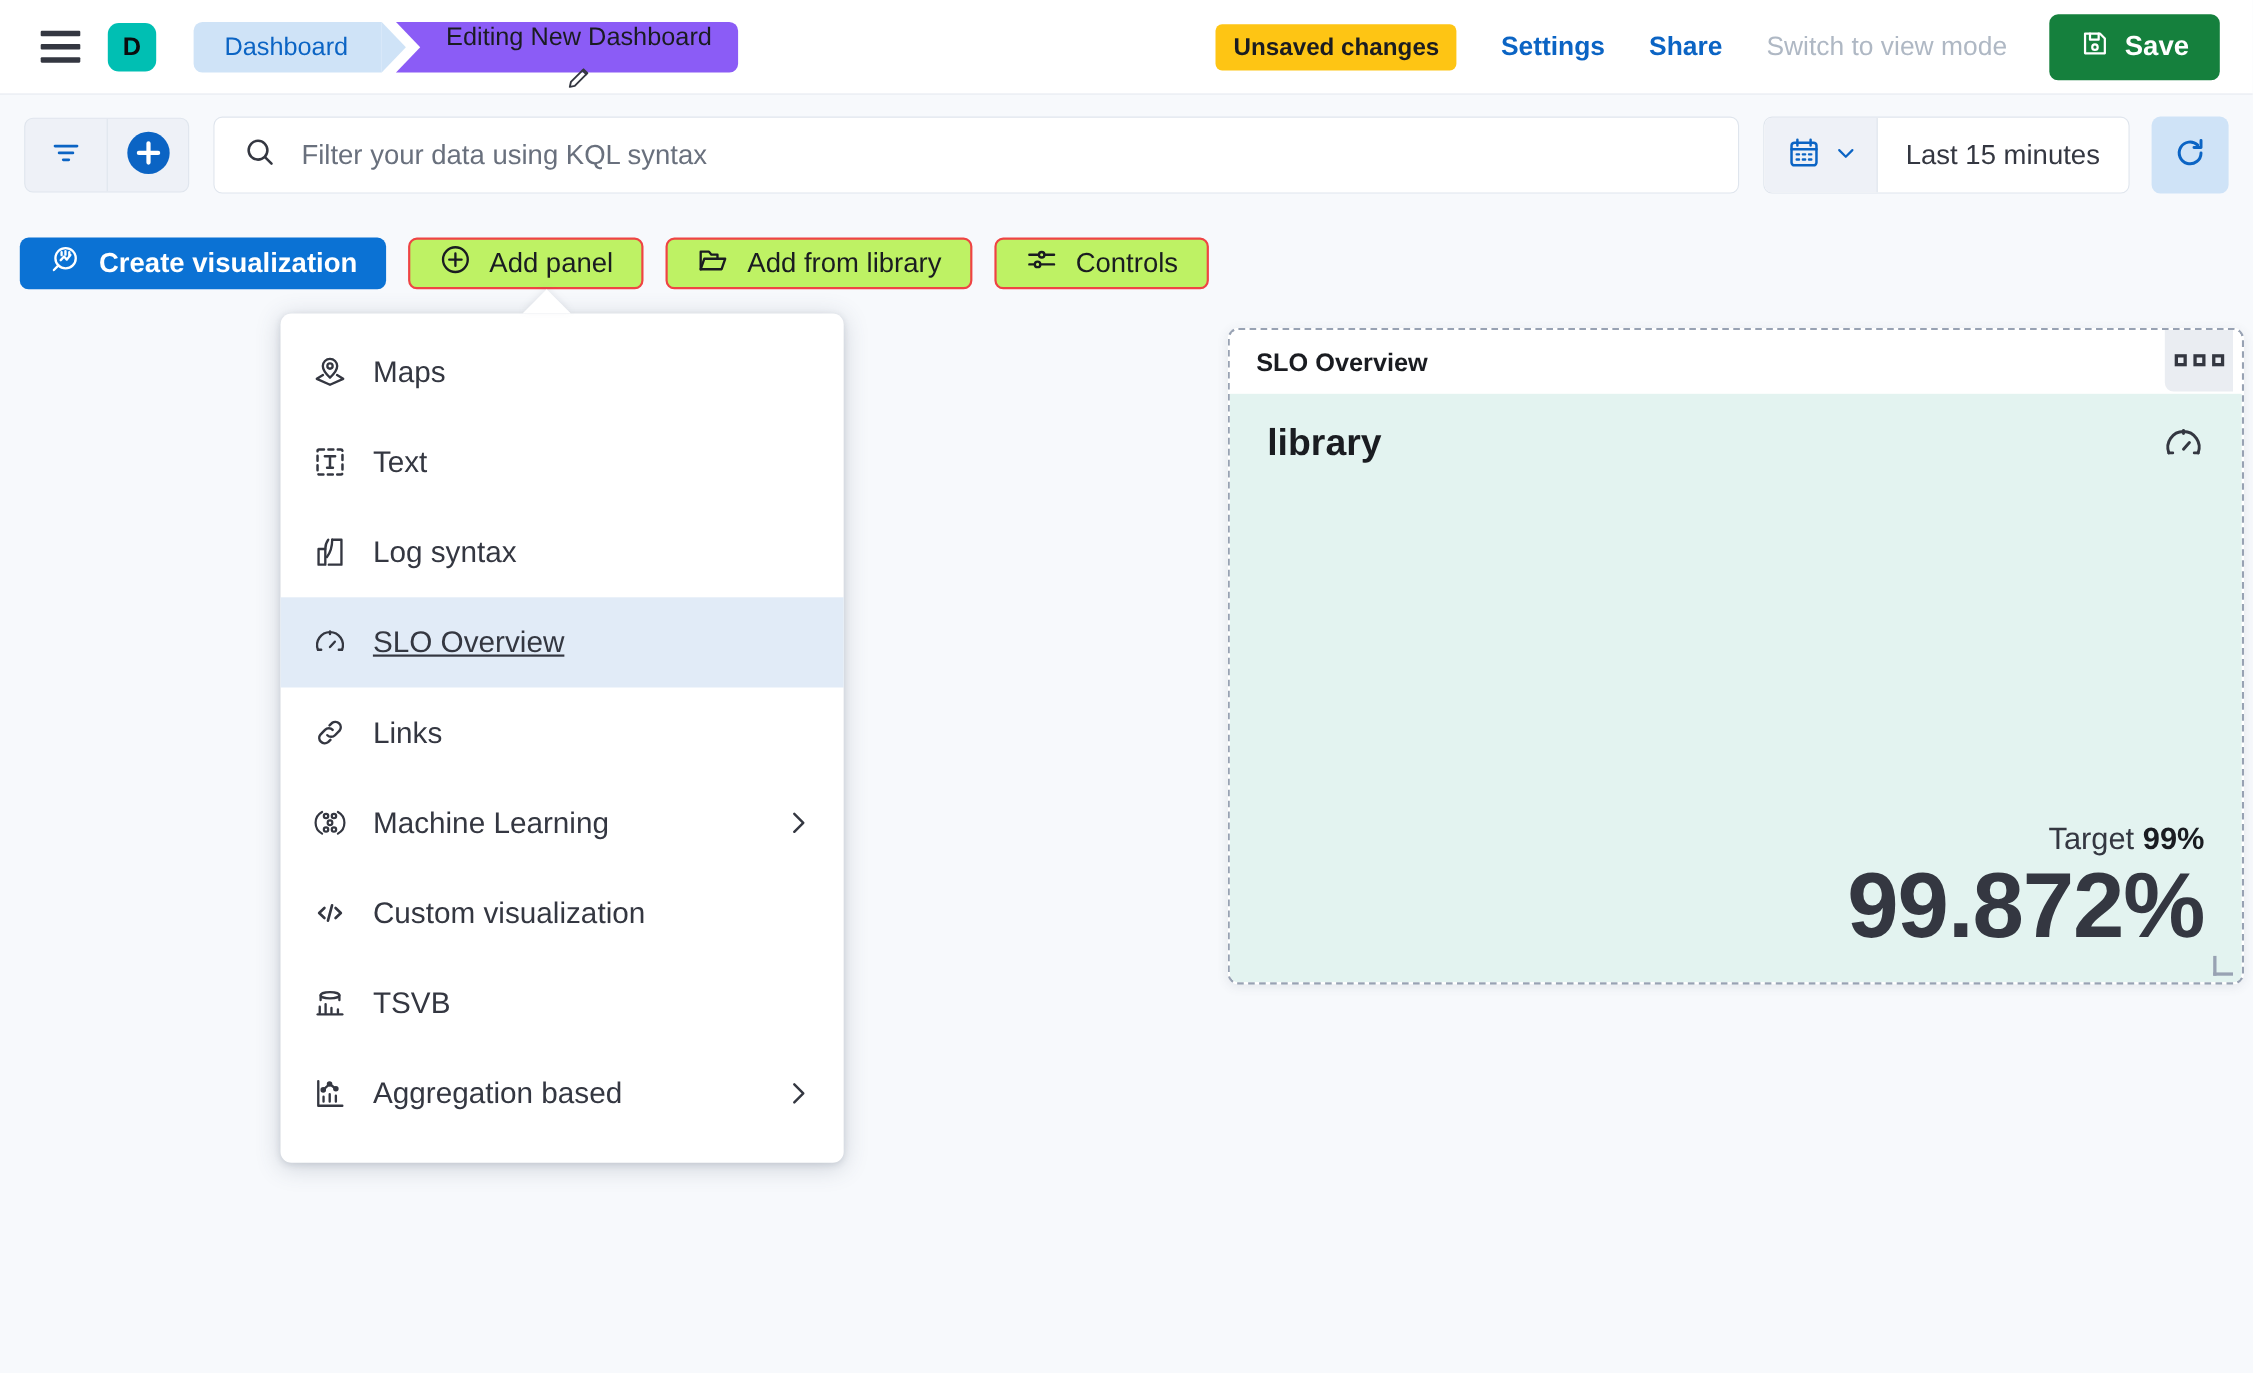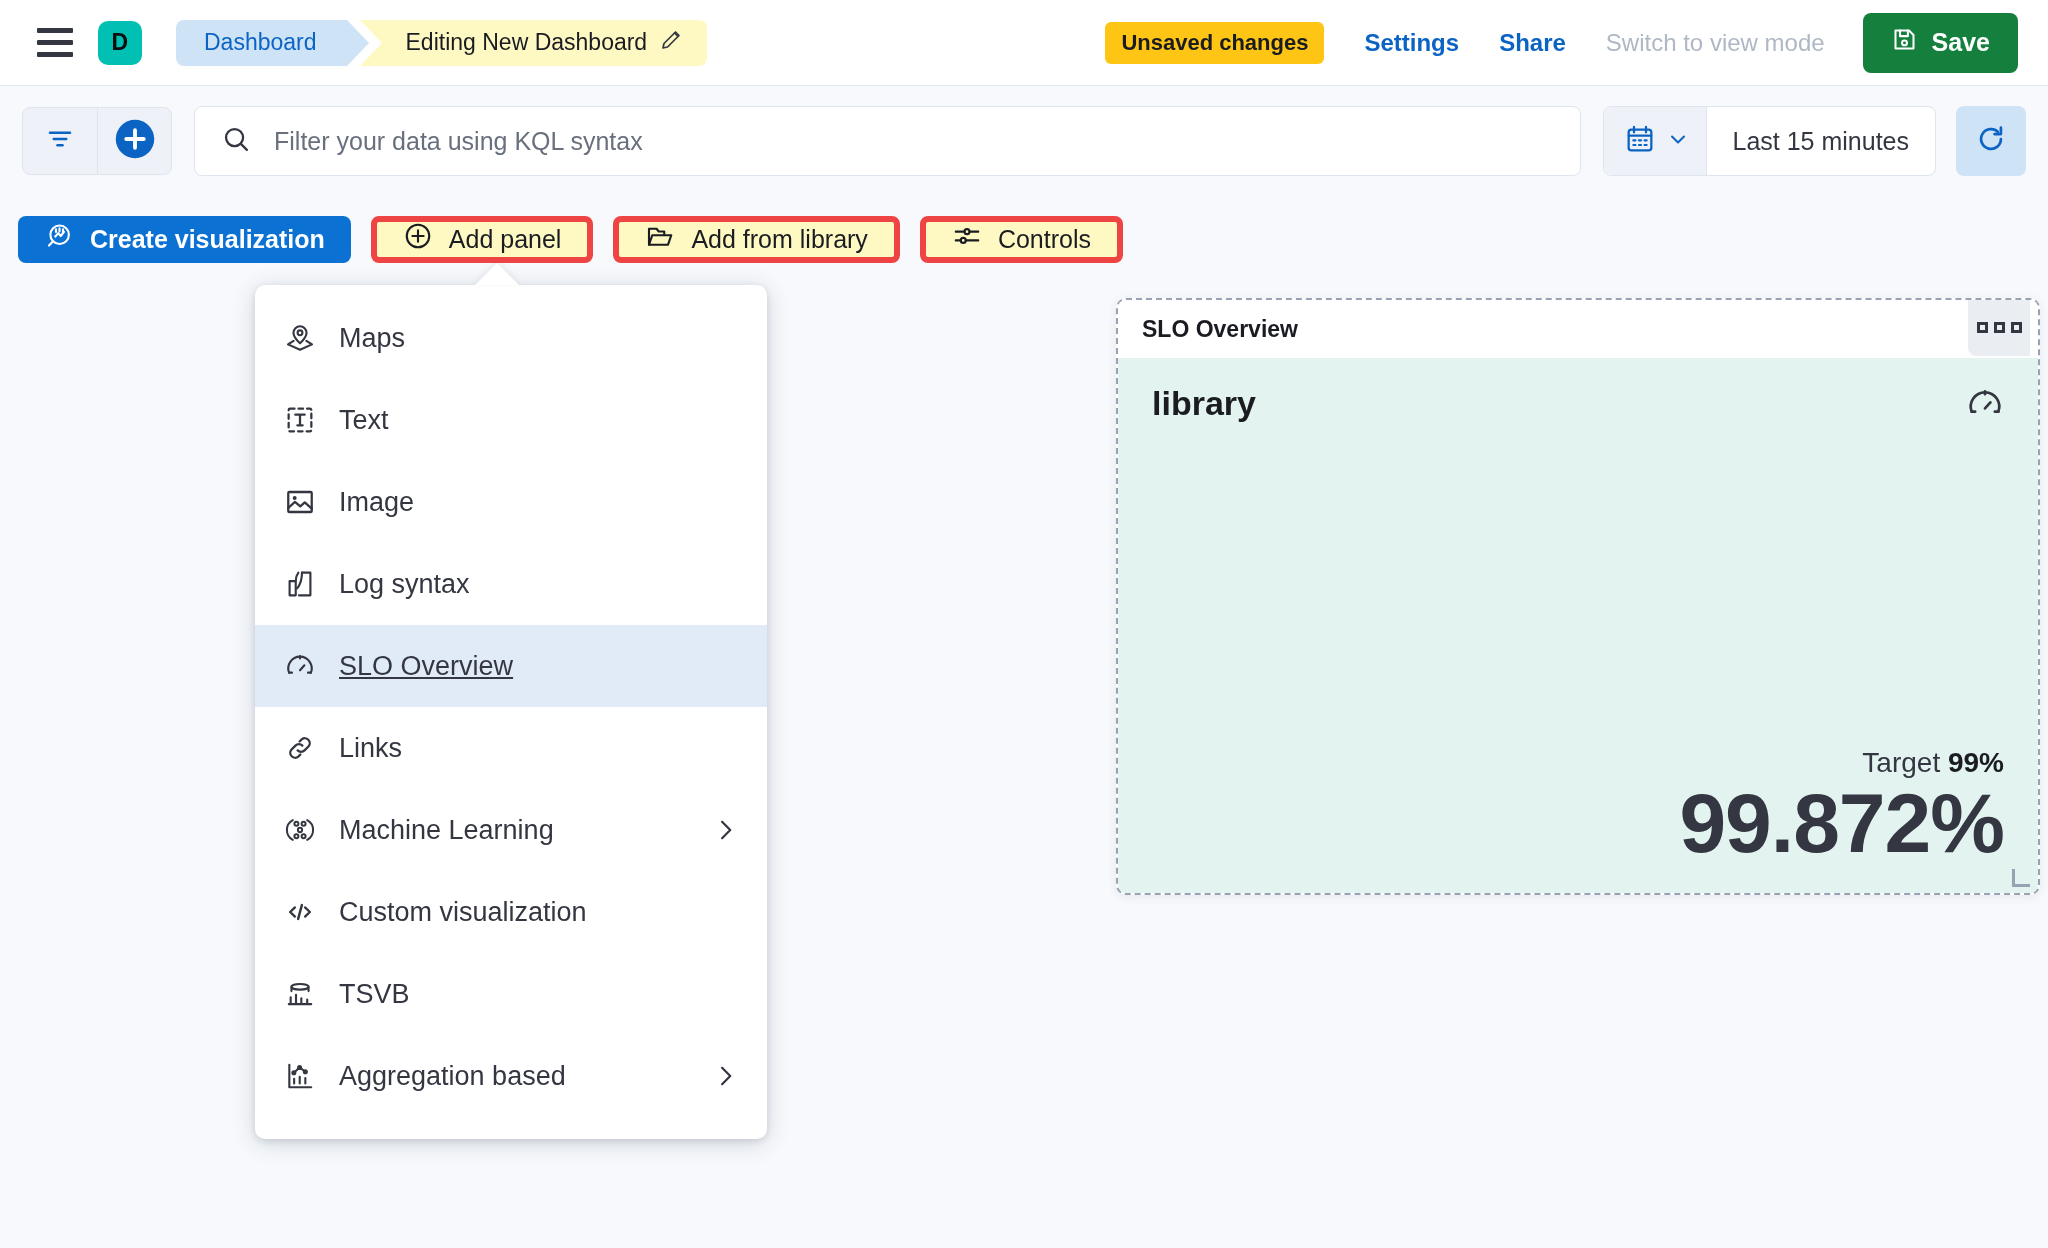--- a/index.html
+++ b/index.html
@@ -42,23 +42,23 @@
     background:#cfe3f7; color:#0b64c4;
     padding:0 30px 0 28px; border-radius:8px 0 0 8px;
   }
   .crumb-1::after {
     content:""; position:absolute; right:-22px; top:0;
     width:0; height:0;
     border-top:23px solid transparent; border-bottom:23px solid transparent;
     border-left:22px solid #cfe3f7; z-index:2;
   }
   .crumb-2 {
-    background:#fef9c3; color:#1a1c21;
+    background:#8b5cf6; color:#1a1c21;
     padding:0 24px 0 46px; border-radius:0 8px 8px 0;
-    margin-left:0; gap:12px;
+    margin-left:0; gap:12px;flex-direction:column;
   }
   .crumb-2::before {
     content:""; position:absolute; left:0; top:0;
     width:0; height:0;
     border-top:23px solid transparent; border-bottom:23px solid transparent;
     border-left:22px solid #ffffff; z-index:1;
   }
 
   .chrome-right { margin-left:auto; display:flex; align-items:center; gap:0; padding-right:30px; }
   .badge-unsaved {
@@ -118,21 +118,21 @@
   
   .edit-toolbar {
     position:absolute; left:0; top:198px; width:2048px; height:82px;
     display:flex; align-items:center; gap:20px; padding:0 18px;
   }
   .tb-btn {
     height:47px; border-radius:8px; display:flex; align-items:center;
     gap:16px; padding:0 26px; font-size:25px; cursor:pointer; white-space:nowrap;
   }
   .tb-primary { background:#0b72d4; color:#fff; font-weight:bold; border:none; }
-  .tb-plain { background:#fef9c3; color:#1a1c21; border:6px solid #ef4444; }
+  .tb-plain { background:#bef264; color:#1a1c21; border:2px solid #ef4444; }
 
   
   .canvas {
     position:absolute; left:0; top:281px; width:2048px; height:967px;
     background:#f7f9fc;
   }
 
   
   .popover {
     position:absolute; left:255px; top:285px; width:512px;
@@ -401,30 +401,20 @@
     <div class="menu-item">
       <span class="mi-icon">
         <svg width="32" height="32" viewBox="0 0 24 24" fill="none" stroke="#343741" stroke-width="1.7" stroke-linecap="round">
           <rect x="3.5" y="3.5" width="17" height="17" rx="1" stroke-dasharray="3.4 3"></rect>
           <path d="M8.5 8h7M12 8v8M10 16h4"></path>
         </svg>
       </span>
       <span class="label">Text</span>
     </div>
 
-    <div class="menu-item">
-      <span class="mi-icon">
-        <svg width="32" height="32" viewBox="0 0 24 24" fill="none" stroke="#343741" stroke-width="1.7" stroke-linecap="round" stroke-linejoin="round">
-          <rect x="3.2" y="4.5" width="17.6" height="15" rx="0.8"></rect>
-          <circle cx="8" cy="9" r="1.5" fill="#343741" stroke="none"></circle>
-          <path d="M3.2 16.5l5-4.6 4 3.4 3.4-3 5.2 4.7"></path>
-        </svg>
-      </span>
-      <span class="label">Image</span>
-    </div>
 
     <div class="menu-item">
       <span class="mi-icon">
         <svg width="32" height="32" viewBox="0 0 24 24" fill="none" stroke="#343741" stroke-width="1.6" stroke-linecap="round" stroke-linejoin="round">
           <path d="M13.5 3.5h6.3v17h-8.6"></path>
           <path d="M13.5 3.5c0 4.5-1.2 8.6-3.6 11.8"></path>
           <path d="M4.2 9.8h4.6v10.7H4.2z"></path>
           <path d="M8.8 9.8c0-2.4.7-4.6 2-6.3"></path>
         </svg>
       </span>

